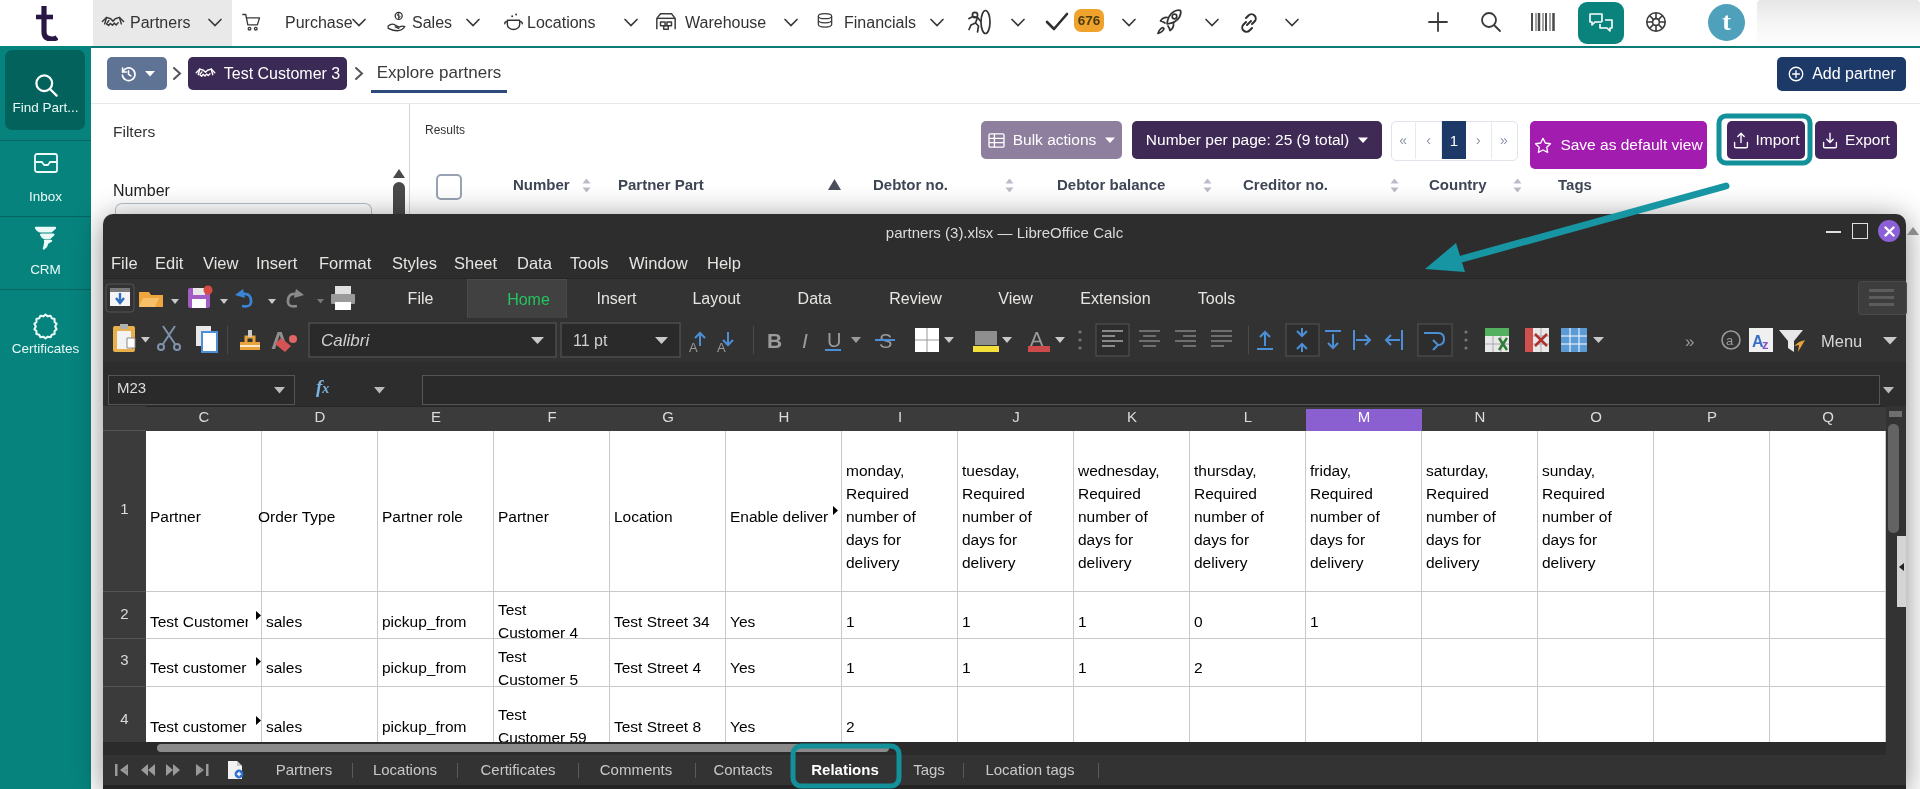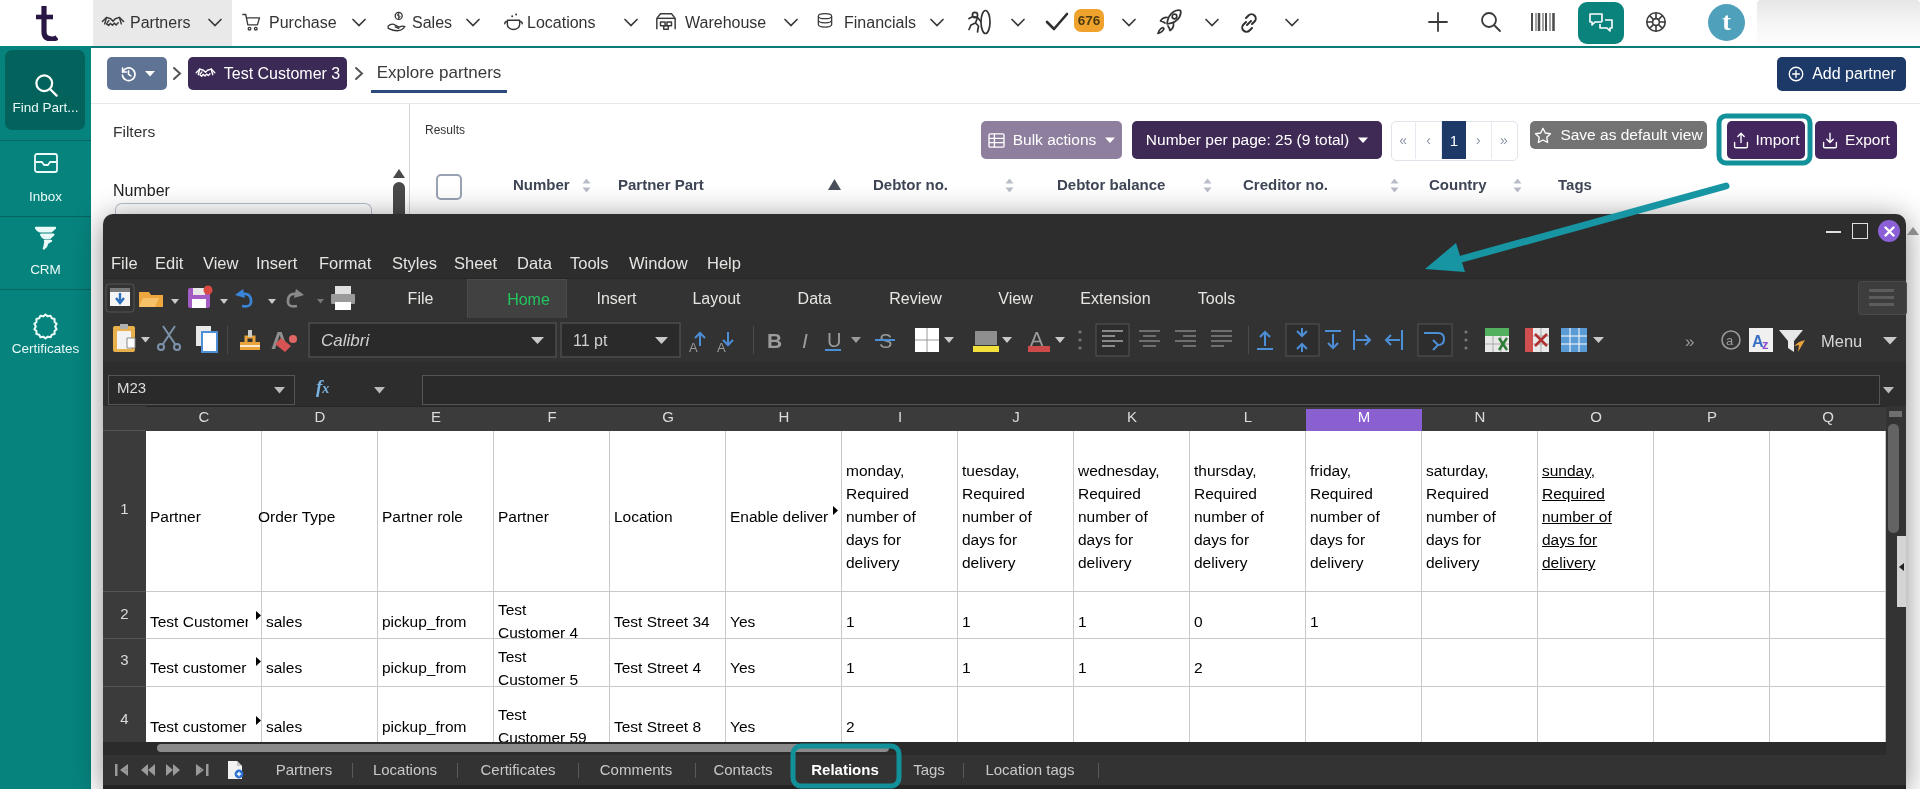--- a/index.html
+++ b/index.html
@@ -48,21 +48,21 @@
       <path d="M2 2.5 l6 6 6-6" fill="none" stroke="#3a3a3a" stroke-width="1.7" stroke-linecap="round"></path>
     </svg>
 
   <svg style="position:absolute;left:242px;top:11px" width="20" height="22" viewBox="0 0 24 24">
       <g fill="none" stroke="#3a3a3a" stroke-width="1.6" stroke-linecap="round" stroke-linejoin="round">
         <path d="M1 3 h3.5 L7 15.5 h11.5 L21 7 H5"></path>
         <circle cx="9" cy="20" r="1.6"></circle>
         <circle cx="16.5" cy="20" r="1.6"></circle>
       </g>
     </svg>
-  <span class="navitem" style="left:269px">Purchase</span>
+  <span class="navitem" style="left:285px">Purchase</span>
   <svg class="abs" style="left:351px;top:17px" width="16" height="12" viewBox="0 0 16 12">
       <path d="M2 2.5 l6 6 6-6" fill="none" stroke="#3a3a3a" stroke-width="1.7" stroke-linecap="round"></path>
     </svg>
 
   <svg style="position:absolute;left:386px;top:10px" width="21" height="24" viewBox="0 0 24 26">
       <g fill="none" stroke="#333" stroke-width="1.5" stroke-linecap="round" stroke-linejoin="round">
         <circle cx="14.5" cy="6" r="4"></circle>
         <path d="M14.5 3.8 q-1.8 0 -1.8 1.1 t1.8 1.1 q1.8 0 1.8 1.1 t-1.8 1.1 M14.5 3 v6.2" stroke-width="1"></path>
         <path d="M2.5 17.5 q4 -3.5 8 -1 l4.5 2.3 q4 -1.8 6.5 -0.5 -3.5 4.7 -8.5 4.7 -4.5 0 -10.5 -2.8 z"></path>
         <path d="M10.5 18.5 l4 1.8"></path>
@@ -306,21 +306,21 @@
   </div>
 
   <div style="position:absolute;left:1391px;top:121px;width:125px;height:38px;background:#fff;border:1px solid #dfe3ea;border-radius:5px;"></div>
   <div style="position:absolute;left:1391px;top:121px;width:125px;height:38px;display:flex;color:#8a93a6;font-size:14px;">
     <div style="flex:1;display:flex;align-items:center;justify-content:center;border-right:1px solid #e6e9ef;">«</div>
     <div style="flex:1;display:flex;align-items:center;justify-content:center;border-right:1px solid #e6e9ef;">‹</div>
     <div style="flex:1;display:flex;align-items:center;justify-content:center;background:#1c3968;color:#fff;font-size:15px;">1</div>
     <div style="flex:1;display:flex;align-items:center;justify-content:center;border-right:1px solid #e6e9ef;">›</div>
     <div style="flex:1;display:flex;align-items:center;justify-content:center;">»</div>
   </div>
-  <div class="btn" style="left:1530px;top:121px;width:177px;height:28px;background:#737373;">
+  <div class="btn" style="left:1530px;top:121px;width:177px;height:48px;background:#a21caf;">
     <svg width="18" height="17" viewBox="0 0 24 23" style="margin-right:8px">
         <path d="M12 1.8 l3.1 6.3 7 1 -5 4.9 1.2 6.9 -6.3 -3.3 -6.3 3.3 1.2 -6.9 -5 -4.9 7 -1 z" fill="none" stroke="#fff" stroke-width="1.8" stroke-linejoin="round"></path>
       </svg>
     Save as default view
   </div>
   <div class="btn" style="left:1727px;top:121px;width:78px;height:38px;background:#44265e;">
     <svg width="16" height="17" viewBox="0 0 20 21" style="margin-right:7px">
         <g fill="none" stroke="#fff" stroke-width="1.7" stroke-linecap="round" stroke-linejoin="round">
           <path d="M10 13 V2 M6 5.5 L10 1.5 l4 4"></path>
           <path d="M2 13 v5 a1.5 1.5 0 0 0 1.5 1.5 h13 a1.5 1.5 0 0 0 1.5 -1.5 v-5"></path>
@@ -366,20 +366,21 @@
   <div class="hlabel" style="left:1429px;top:176px;">Country</div>
   <svg class="caret-pair" style="left:1512px;top:177px" viewBox="0 0 11 17">
       <path d="M1.5 6.5 L5.5 1.5 l4 5z" fill="#b9bdc7"></path>
       <path d="M1.5 10.5 L5.5 15.5 l4 -5z" fill="#b9bdc7"></path>
     </svg>
   <div class="hlabel" style="left:1558px;top:176px;">Tags</div>
 </div>
 
 <div id="lo">
 
+  <div style="position:absolute;left:0;top:0;width:1803px;height:36px;color:#dadada;font-size:15px;text-align:center;line-height:38px;">partners (3).xlsx — LibreOffice Calc</div>
   <div style="position:absolute;left:1723px;top:17px;width:15px;height:2px;background:#e0e0e0;"></div>
   <div style="position:absolute;left:1749px;top:9px;width:14px;height:14px;border:1.5px solid #e0e0e0;"></div>
   <div style="position:absolute;left:1775px;top:6px;width:22px;height:22px;border-radius:50%;background:#8b5fd6;"></div>
   <svg class="abs" style="left:1781px;top:12px" width="11" height="11" viewBox="0 0 11 11">
       <path d="M1.5 1.5 l8 8 M9.5 1.5 l-8 8" stroke="#fff" stroke-width="2.4" stroke-linecap="round"></path>
     </svg>
 
   <div id="menubar" style="position:absolute;left:0;top:36px;width:1803px;height:28px;">
     <span style="left:8px">File</span>
       <span style="left:52px">Edit</span>
@@ -603,21 +604,21 @@
       <div class="cell" style="left:584px;top:68px;width:106px;overflow:hidden;">Enable deliver</div>
       <svg class="abs" style="left:686px;top:74px" width="7" height="11" viewBox="0 0 7 11">
           <path d="M1 1 l5 4.5 L1 10z" fill="#000"></path>
         </svg>
       <div class="cell" style="left:700px;top:22px;">monday,<br>Required<br>number of<br>days for<br>delivery</div>
       <div class="cell" style="left:816px;top:22px;">tuesday,<br>Required<br>number of<br>days for<br>delivery</div>
       <div class="cell" style="left:932px;top:22px;">wednesday,<br>Required<br>number of<br>days for<br>delivery</div>
       <div class="cell" style="left:1048px;top:22px;">thursday,<br>Required<br>number of<br>days for<br>delivery</div>
       <div class="cell" style="left:1164px;top:22px;">friday,<br>Required<br>number of<br>days for<br>delivery</div>
       <div class="cell" style="left:1280px;top:22px;">saturday,<br>Required<br>number of<br>days for<br>delivery</div>
-      <div class="cell" style="left:1396px;top:22px;text-decoration:underline;">sunday,<br>Required<br>number of<br>days for<br>delivery</div>
+      <div class="cell" style="left:1396px;top:22px;">sunday,<br>Required<br>number of<br>days for<br>delivery</div>
 
       <div class="cell" style="left:4px;top:173px;width:98px;overflow:hidden;">Test Customer 3</div>
       <svg class="abs" style="left:109px;top:179px" width="7" height="11" viewBox="0 0 7 11">
           <path d="M1 1 l5 4.5 L1 10z" fill="#000"></path>
         </svg>
       <div class="cell" style="left:120px;top:173px;">sales</div>
       <div class="cell" style="left:236px;top:173px;">pickup_from</div>
       <div class="cell" style="left:352px;top:161px;">Test<br>Customer 4</div>
       <div class="cell" style="left:468px;top:173px;">Test Street 34</div>
       <div class="cell" style="left:584px;top:173px;">Yes</div>

